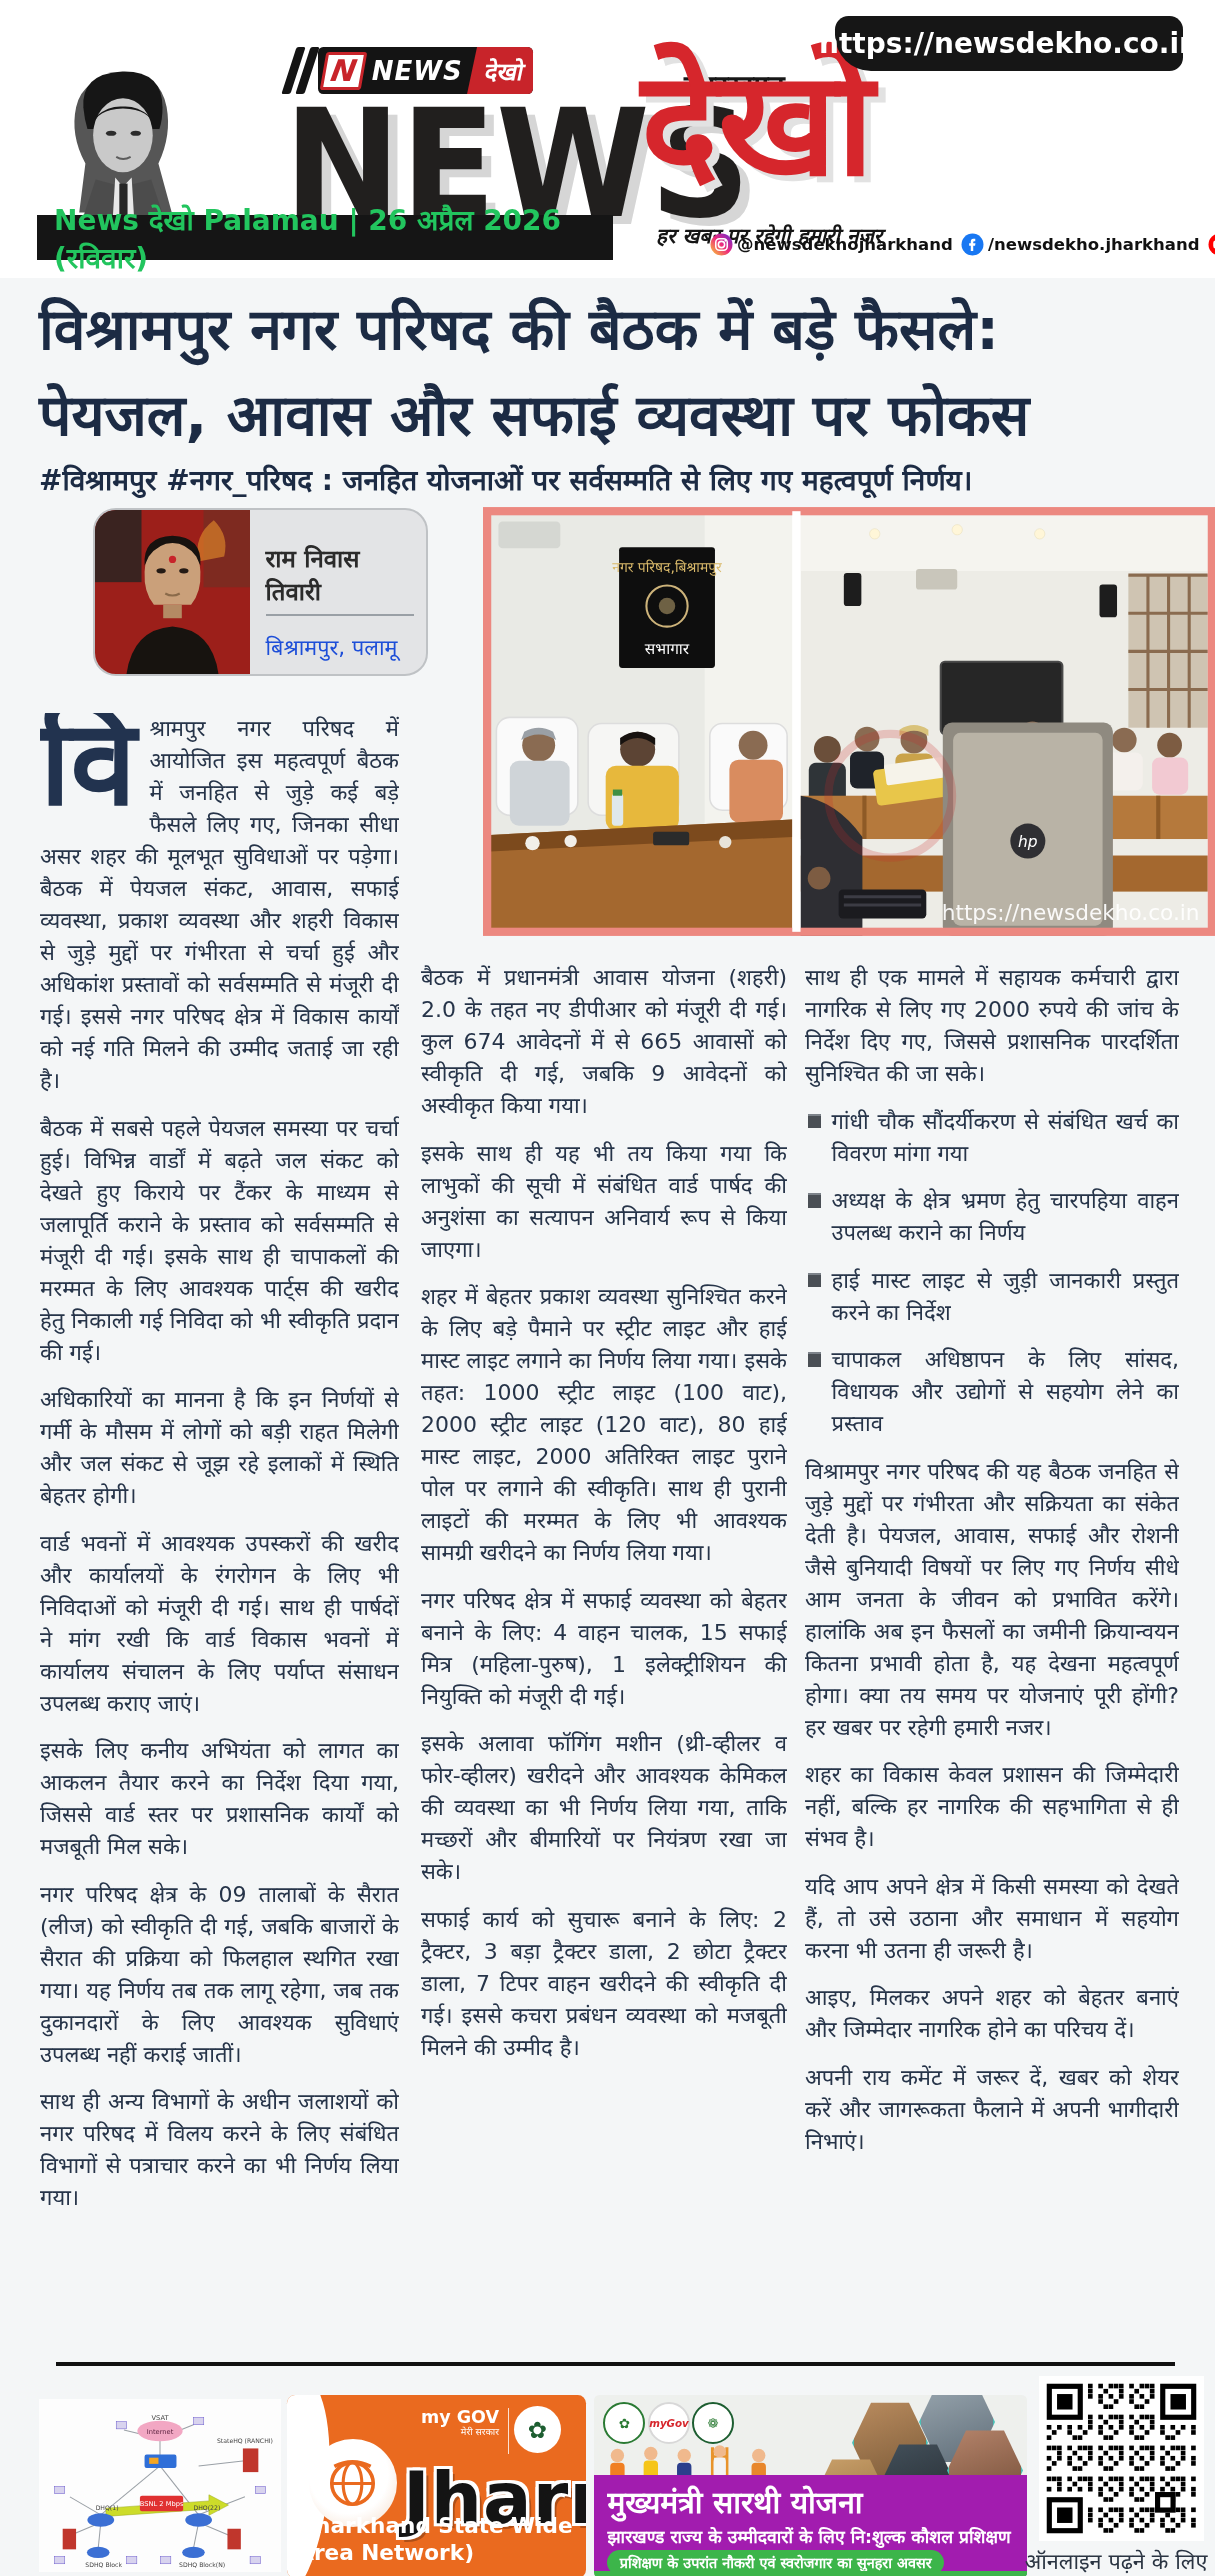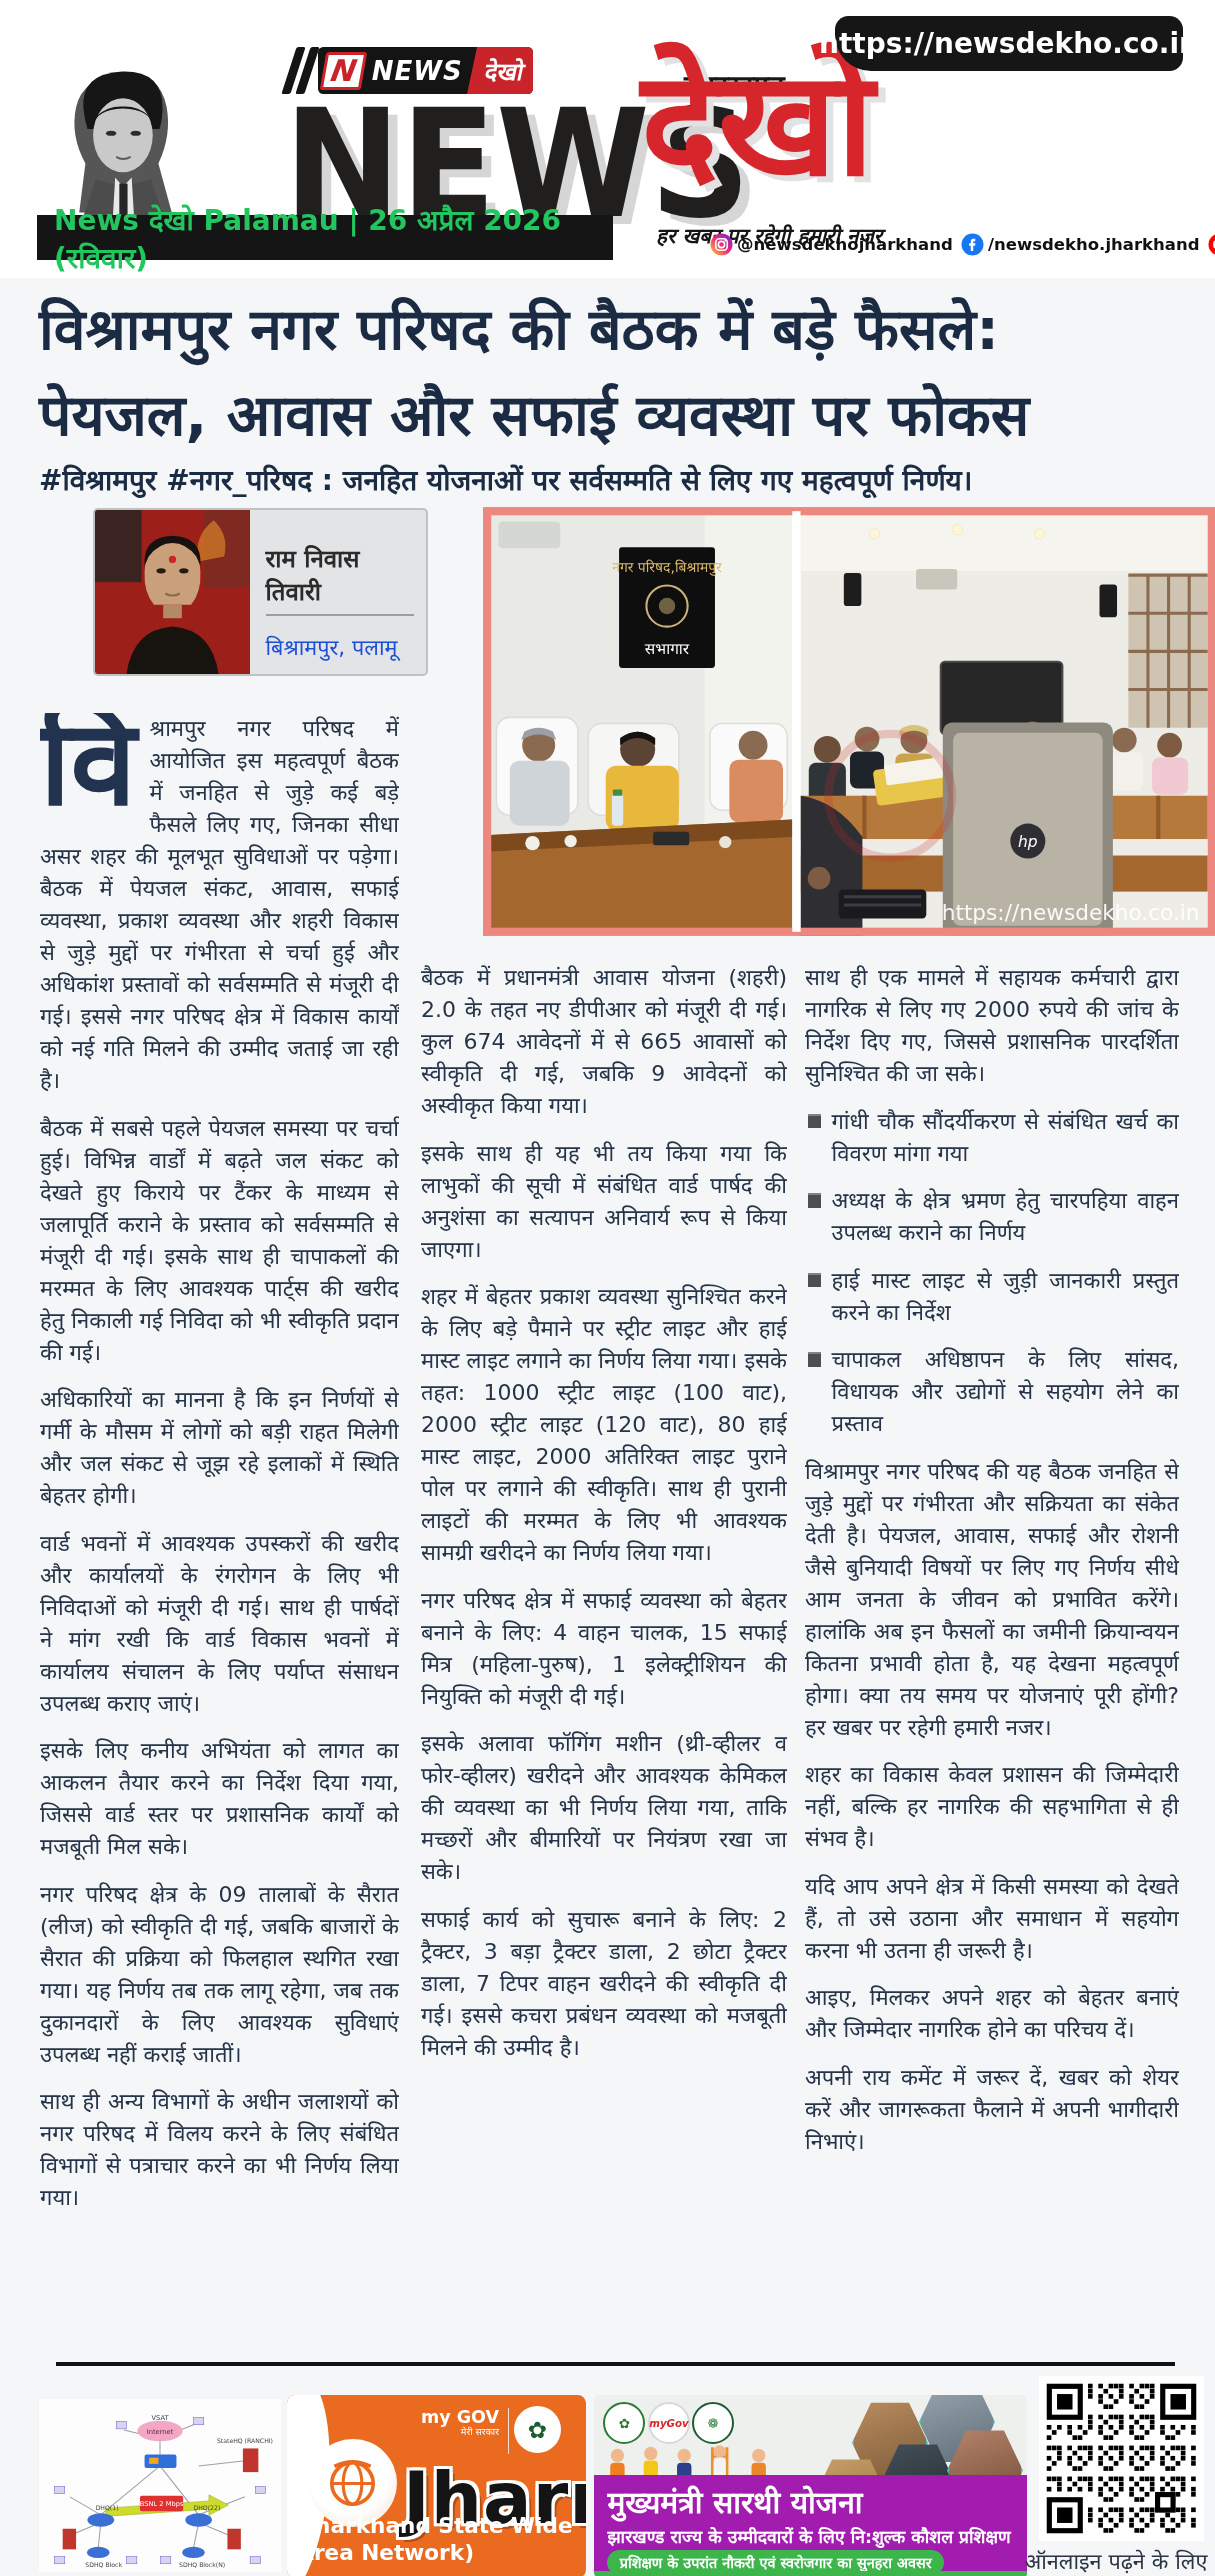--- a/index.html
+++ b/index.html
@@ -33,21 +33,21 @@
   .social-item{display:flex;align-items:center;gap:4.1px;}
   .social-item .handle{font-size:16.5px;font-weight:800;color:#111111;white-space:nowrap;}
   .sicon{width:23px;height:23px;flex:0 0 auto;}
 
   
   .headline{left:39px;top:286px;width:1141px;font-size:57px;line-height:86px;font-weight:800;color:#1c2b44;}
   .subhead{left:39px;top:463px;width:1141px;font-size:28px;line-height:1.3;font-weight:700;color:#1c2b44;}
 
   
   .byline-card{left:93px;top:508px;width:335px;height:168px;background:#e3e4e6;border:2.6px solid #bfc2c5;
-               border-radius:5px;display:flex;overflow:hidden;box-sizing:border-box;}
+               border-radius:23px;display:flex;overflow:hidden;box-sizing:border-box;}
   .byline-photo{width:155px;height:100%;flex:0 0 auto;}
   .byline-meta{flex:1;padding:31px 12.4px 0 15.5px;}
   .byline-name{display:block;font-size:24px;font-weight:800;color:#2b2b2b;border-bottom:2.1px solid #9aa0a6;padding-bottom:7.2px;}
   .byline-loc{display:block;font-size:21.6px;color:#1d4ed8;margin-top:15.5px;}
 
   
   .article-photo{left:447px;top:507px;width:733px;height:429px;padding-left:36px;}
 
   
   .col{position:absolute;text-align:justify;font-size:22px;line-height:32px;overflow:hidden;}

